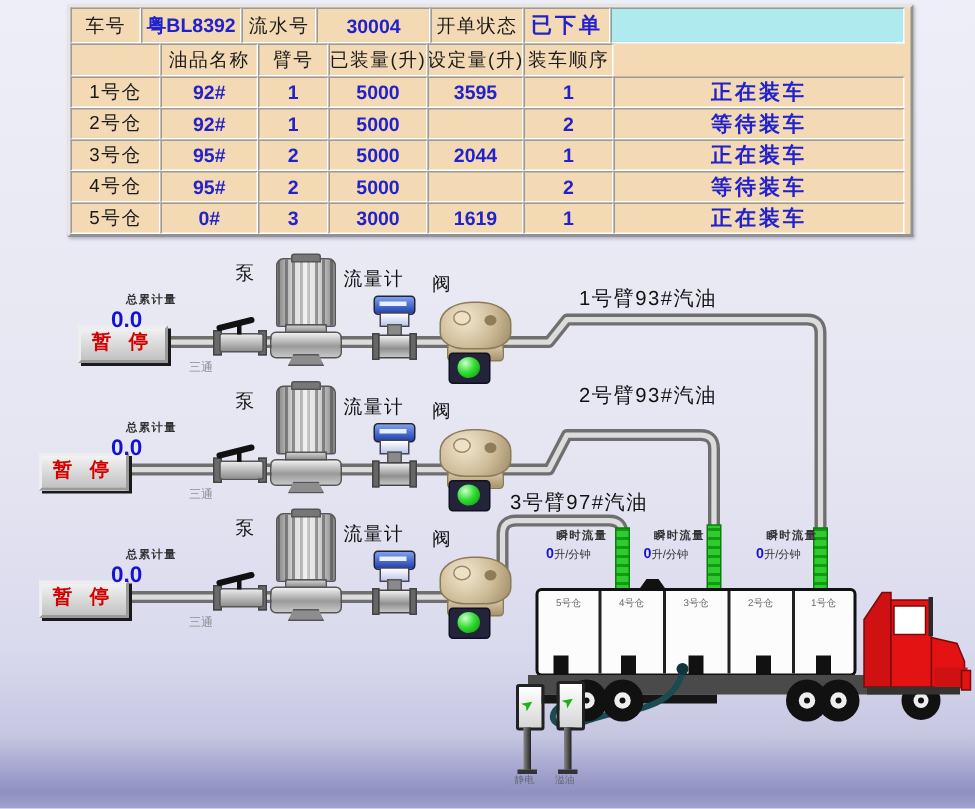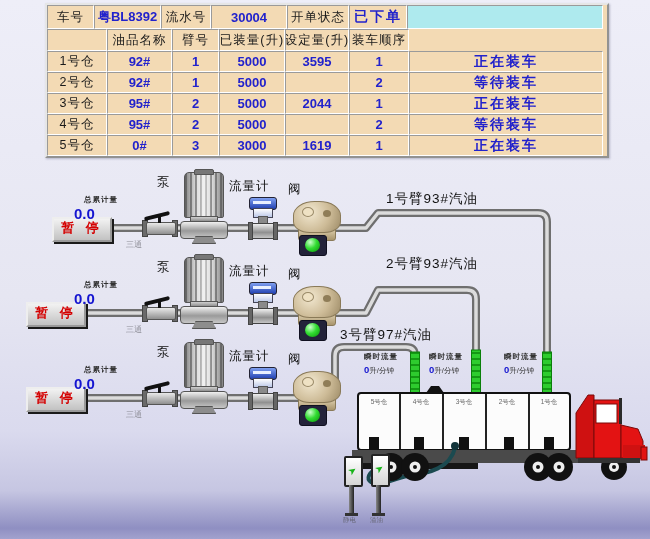--- a/index.html
+++ b/index.html
@@ -92,21 +92,21 @@
 
   
   .green-lamp{position:absolute;left:299px;top:calc(var(--yc) + 7px);width:26px;height:19px;background:#23233a;border:1px solid #101020;border-radius:3px;}
   .green-lamp::after{
     content:"";position:absolute;left:5px;top:2px;width:15px;height:14px;border-radius:50%;
     background:radial-gradient(circle at 35% 30%,#ccffcc,#33dd33 45%,#089008);
   }
 
   
   .flow-ind{position:absolute;width:48px;text-align:left;}
-  .fi-l1{font-size:7.5px;font-weight:bold;color:#333;letter-spacing:1px;}
+  .fi-l1{font-size:7.5px;font-weight:bold;color:#333;letter-spacing:1px;text-align:center;}
   .fi-l2{font-size:7.5px;color:#333;margin-top:2px;}
   .fi-l2 b{color:#1414d0;font-size:9.5px;}
 
   
   .post-head{position:absolute;width:15px;height:27px;background:linear-gradient(180deg,#fff,#d5d5d5);border:2px solid #222;border-radius:2px;}
   .post-arrow{position:absolute;left:2px;top:7px;color:#17b317;font-size:10px;font-weight:bold;transform:rotate(-35deg);}
   .post-pole{position:absolute;width:5px;background:linear-gradient(90deg,#888,#222);}
   .post-foot{position:absolute;width:13px;height:3px;background:#333;}
   .post-label{position:absolute;font-size:6.5px;color:#667;}
 

